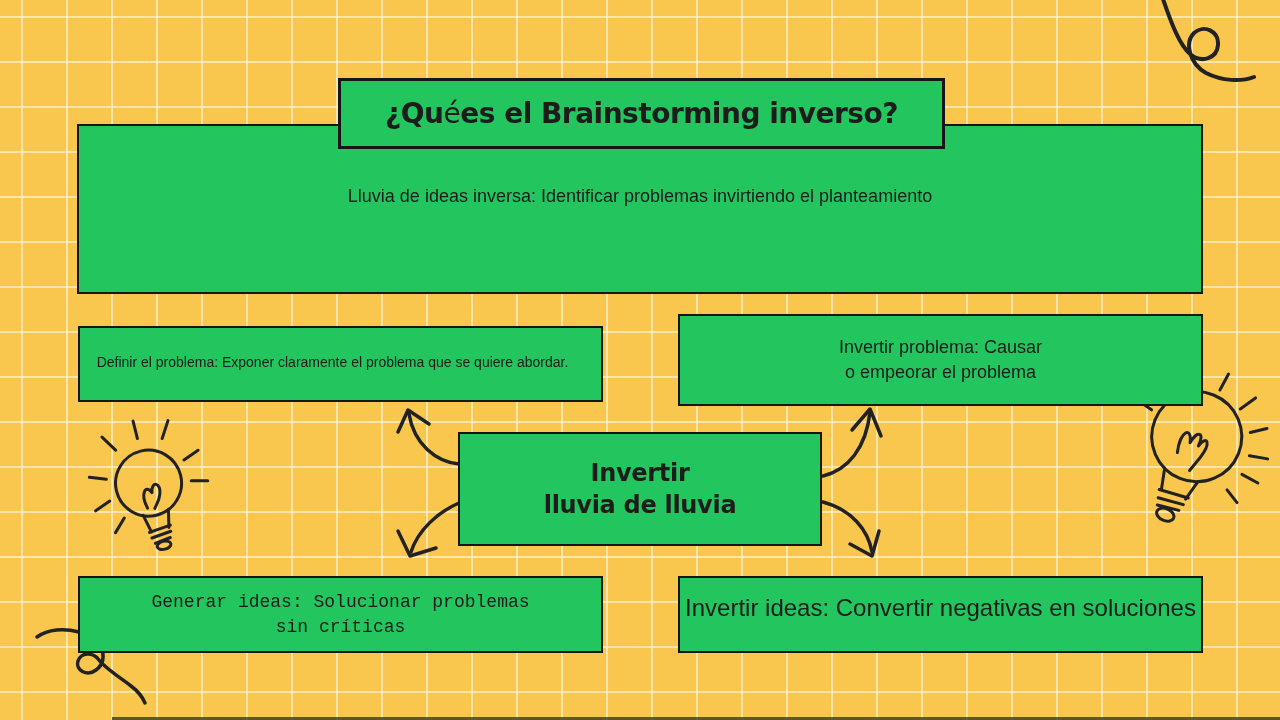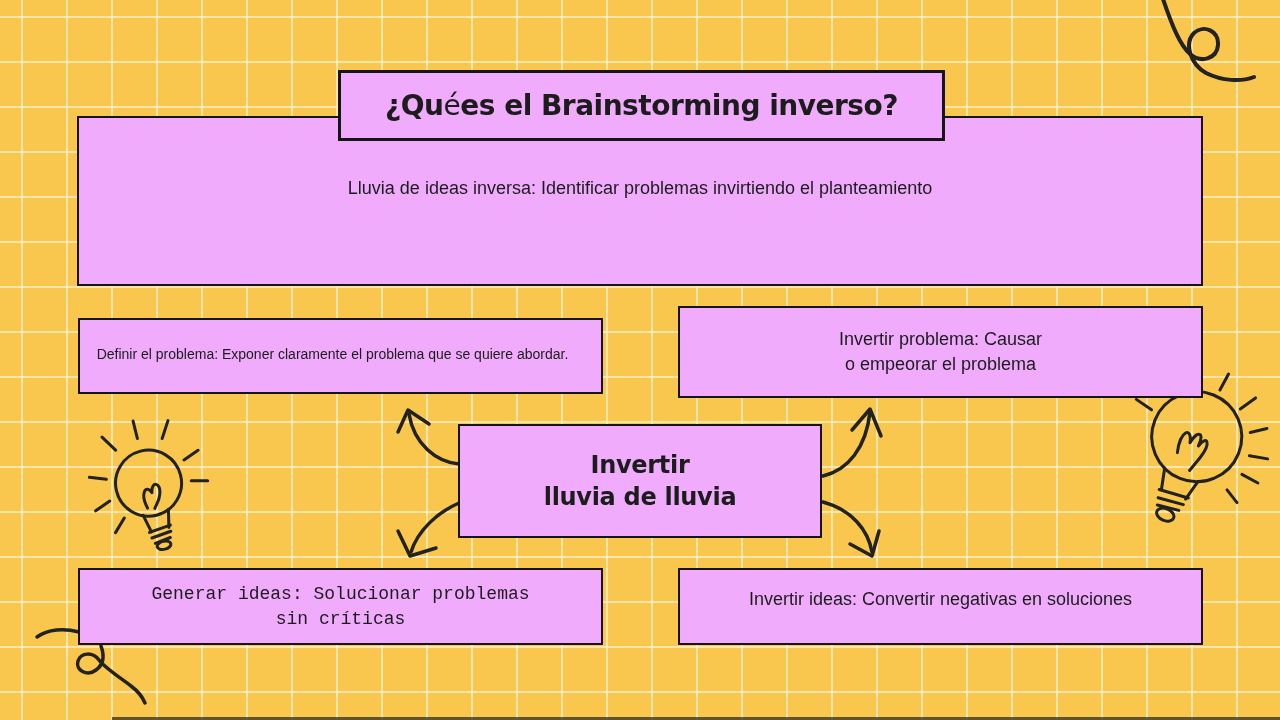--- a/index.html
+++ b/index.html
@@ -9,26 +9,27 @@
     background-image:
       linear-gradient(to right, rgba(255,248,228,0.62) 2px, transparent 2px),
       linear-gradient(to bottom, rgba(255,248,228,0.62) 2px, transparent 2px);
     background-size:45px 45px;
     background-position:21px 16px;
     font-family:"Liberation Sans", sans-serif;
     color:#1c1c1c;
   }
   .panel{
     position:absolute;
-    background:#f0abfc;
+    background:#22c55e;
     border:2px solid #151515;
     display:flex;align-items:center;justify-content:center;
     text-align:center;
     z-index:1;
     box-sizing:border-box;
+    margin-top:8px;
   }
   .pre{white-space:pre-line;}
   #title-box{
     left:338px;top:70px;width:607px;height:71px;
     border-width:3px;z-index:3;
     font-family:"DejaVu Sans", sans-serif;
     font-weight:bold;font-size:28px;letter-spacing:-0.5px;
   }
   #title-box .light{font-weight:400;}
   #intro-box{
@@ -47,21 +48,21 @@
     left:458px;top:424px;width:364px;height:114px;z-index:2;
     font-family:"DejaVu Sans", sans-serif;
     font-weight:bold;font-size:24px;line-height:32px;letter-spacing:-0.3px;
   }
   #generate-box{
     left:78px;top:568px;width:525px;height:77px;
     font-size:18px;line-height:25px;font-family:Liberation Mono, monospace;
   }
   #invert-ideas-box{
     left:678px;top:568px;width:525px;height:77px;
-    font-size:18px;padding-bottom:14px;
+    font-size:24px;padding-bottom:14px;
   }
   #doodles{position:absolute;left:0;top:0;z-index:0;}
   #bottom-edge{
     position:absolute;left:112px;right:0;bottom:0;height:3px;
     background:rgba(45,44,34,0.75);z-index:2;
   }
 </style>
 </head>
 <body>
 

